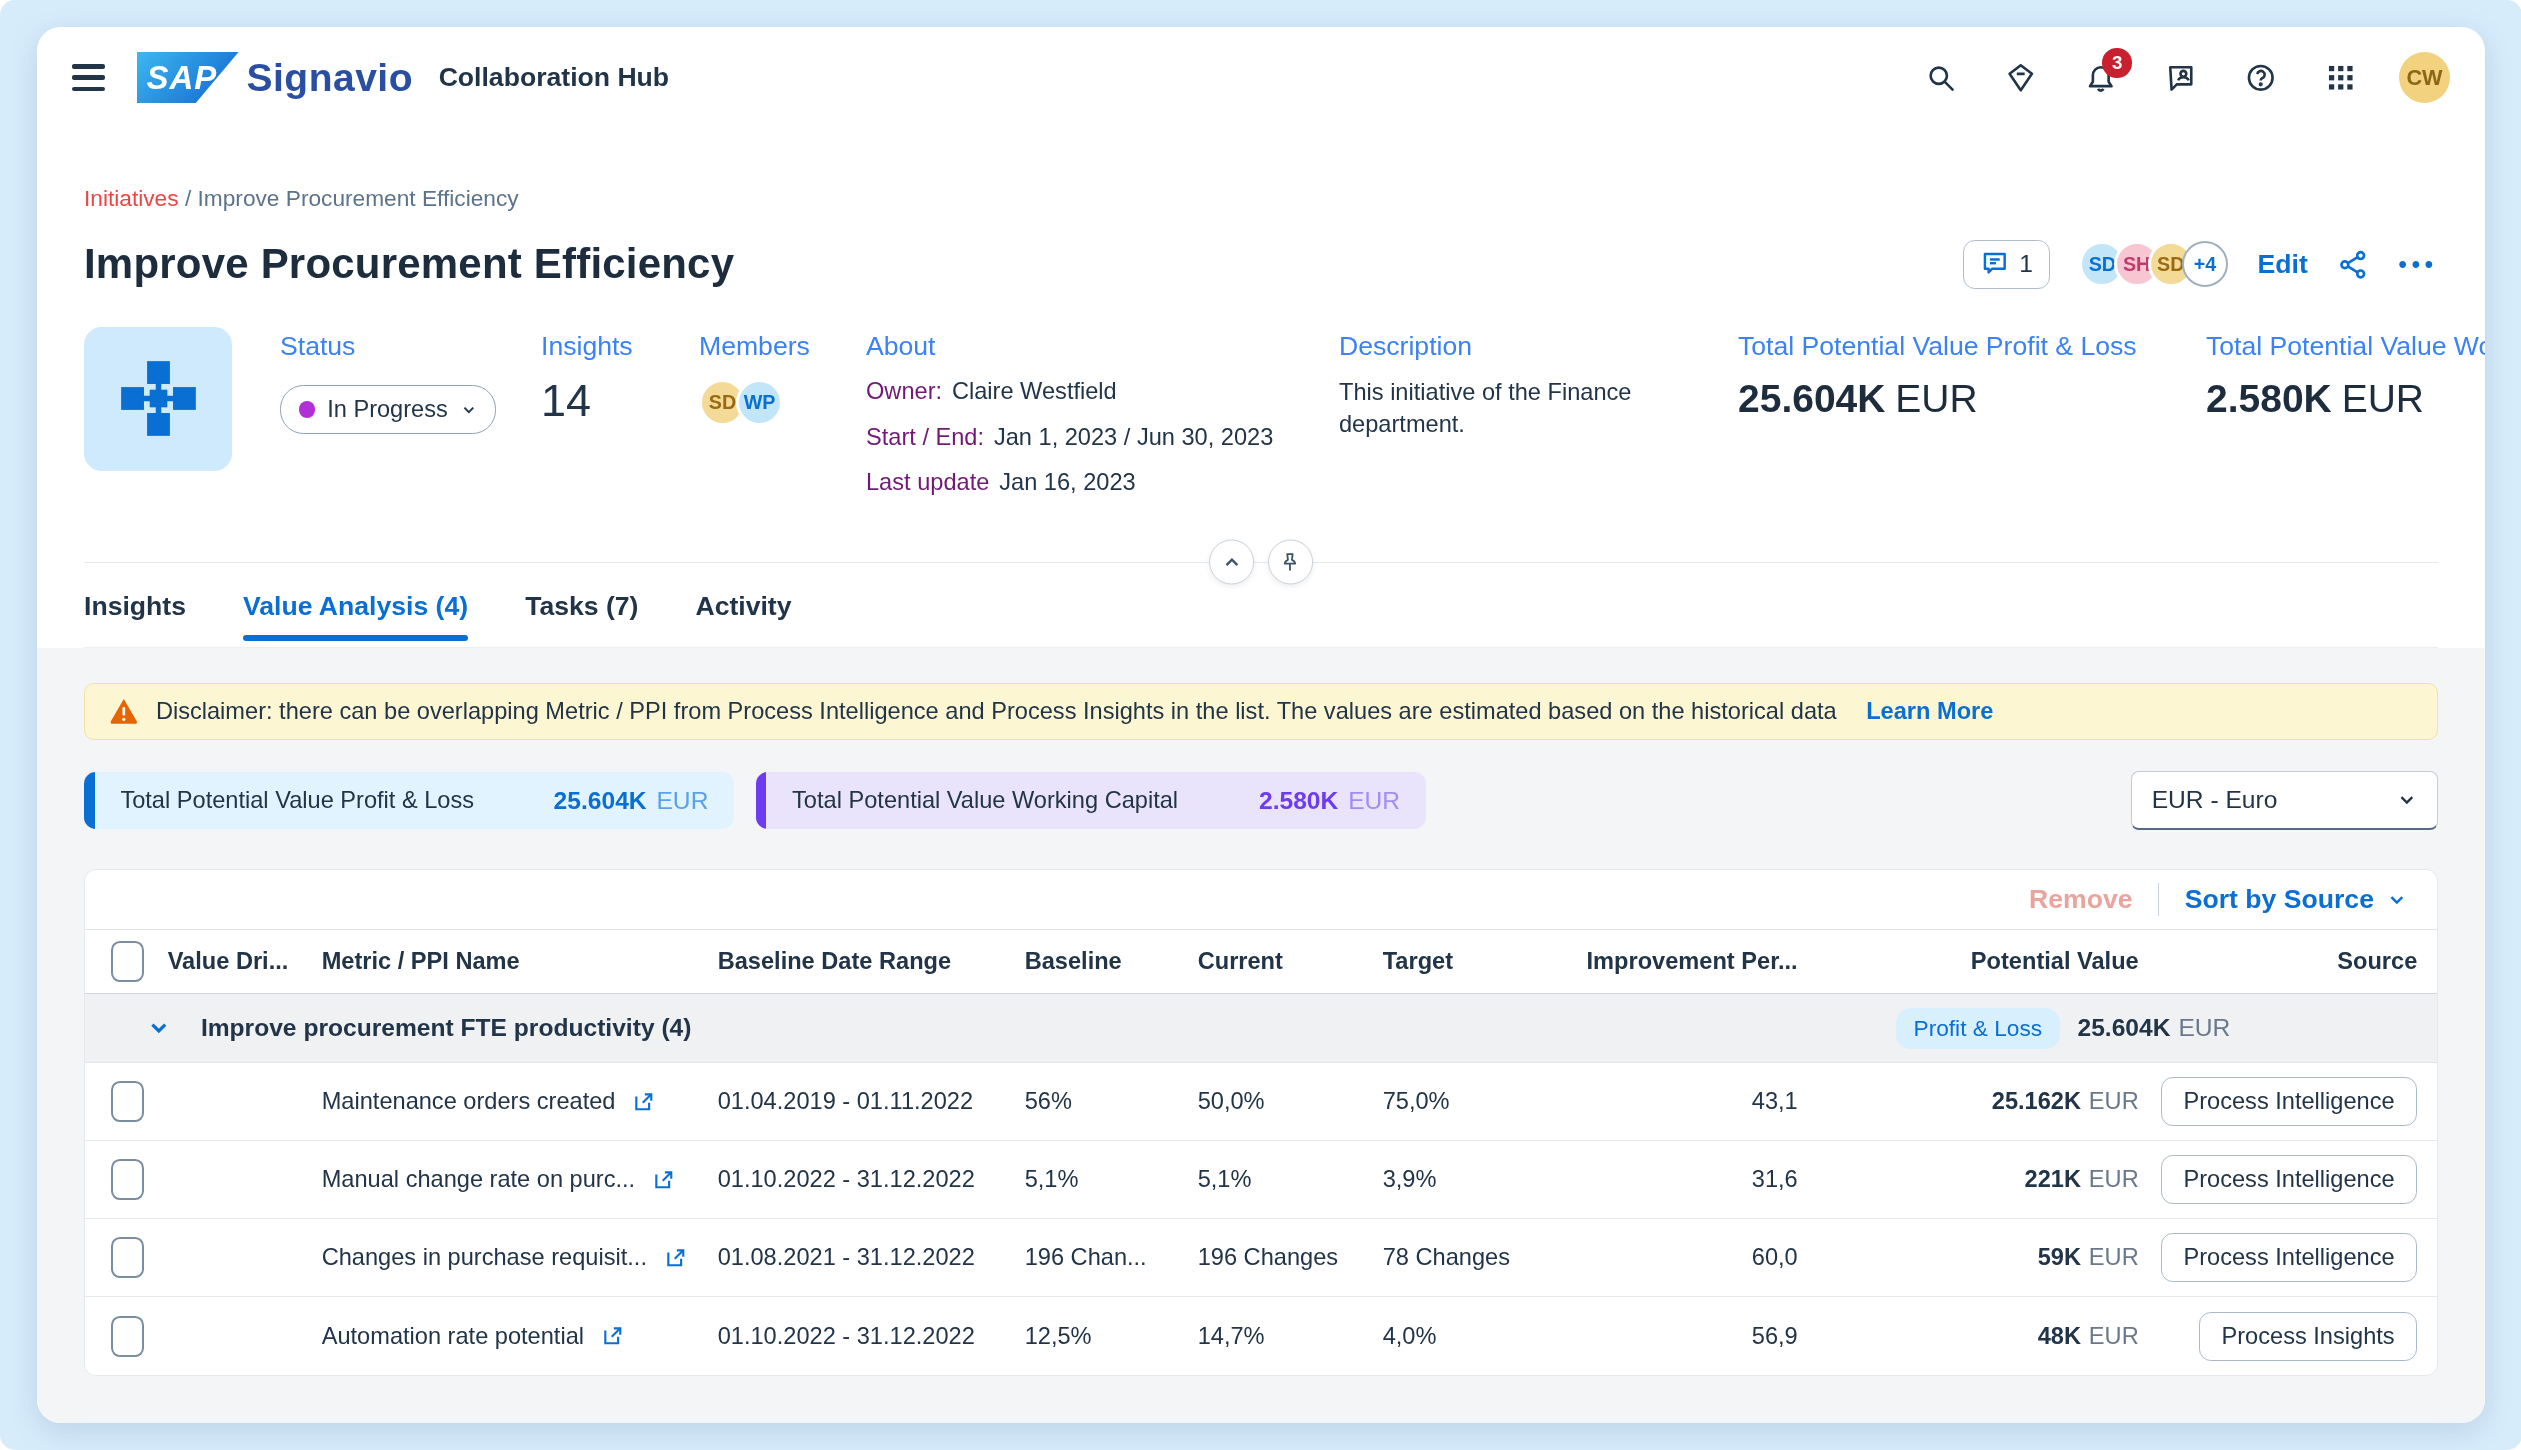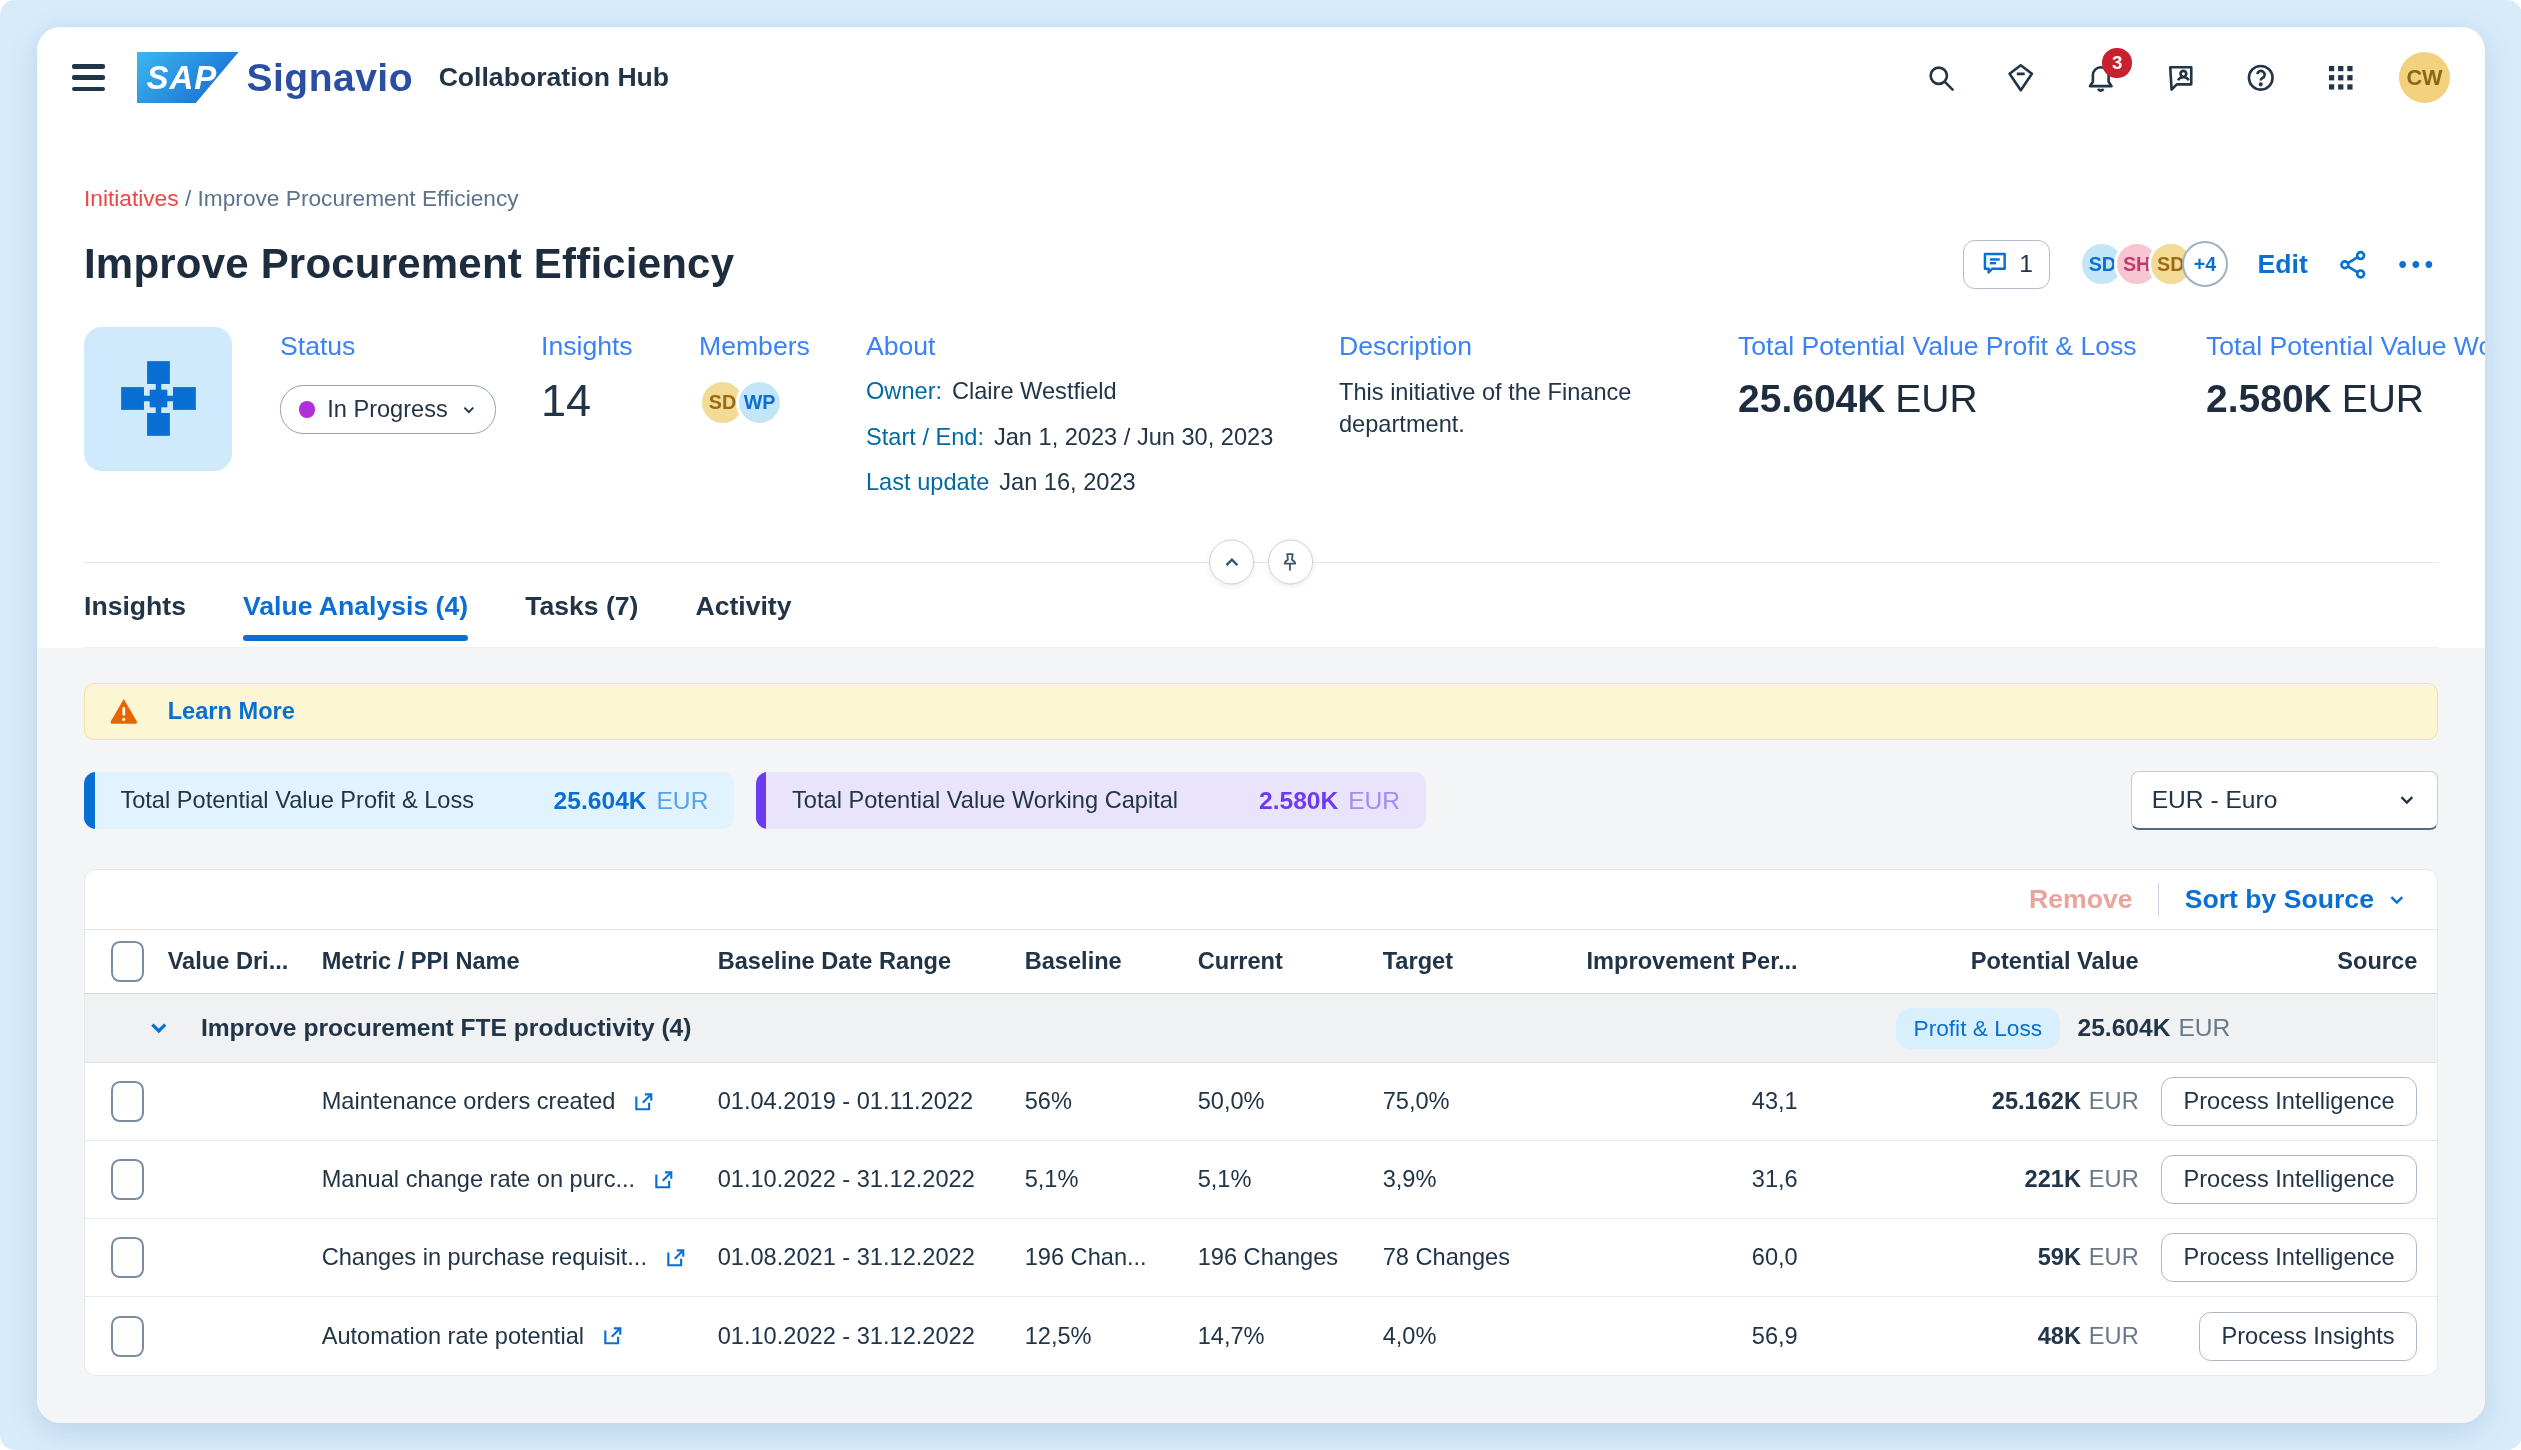--- a/index.html
+++ b/index.html
@@ -66,21 +66,21 @@
   .status-txt { font-size:23.6px; color:#223548; }
   .chev { width:17.7px; height:17.7px; }
   .b-insights { left:457px; }
   .big-num { margin-top:13.8px; font-size:45px; color:#223548; }
   .b-members { left:615px; }
   .mem-avs { margin-top:17.7px; display:flex; }
   .mem-avs .st-av { width:47px; height:47px; margin-left:-9.9px; border-width:3px; }
   .mem-avs .st-av:first-child { margin-left:0; }
   .b-about { left:782px; }
   .about-line { margin-top:15.8px; font-size:23.6px; line-height:29.6px; }
-  .about-line .k { color:#0369a1; }
+  .about-line .k { color:#701a75; }
   .about-line .v { color:#223548; margin-left:9.9px; }
   .b-desc { left:1255px; width:355px; }
   .desc-text { margin-top:15.8px; font-size:23.6px; line-height:31.5px; color:#223548; }
   .b-pnl { left:1654px; width:453px; }
   .b-wc { left:2122px; width:463px; white-space:nowrap; }
   .money { margin-top:15.8px; font-size:39px; color:#1d2d3e; }
   .money b { font-weight:bold; }
   .money span.cur { font-weight:normal; margin-left:9.9px; }
 
   
@@ -359,20 +359,21 @@
     </div>
 
     <div class="content">
 
       <div class="banner">
         <svg viewBox="0 0 24 24">
             <path d="M12 2.5 22.5 20.5a1.4 1.4 0 0 1-1.2 2.1H2.7a1.4 1.4 0 0 1-1.2-2.1z" fill="#e76500"></path>
             <rect x="10.9" y="9" width="2.2" height="7" rx="1.1" fill="#fff"></rect>
             <circle cx="12" cy="19" r="1.3" fill="#fff"></circle>
           </svg>
+        <span class="banner-text">Disclaimer: there can be overlapping Metric / PPI from Process Intelligence and Process Insights in the list. The values are estimated based on the historical data</span>
         <a>Learn More</a>
       </div>
 
       <div class="chips-row">
         <div class="chip chip-pnl">
           <div class="bar"></div>
           <span class="chip-label">Total Potential Value Profit &amp; Loss</span>
           <span class="chip-val">25.604K</span>
           <span class="chip-cur">EUR</span>
         </div>

